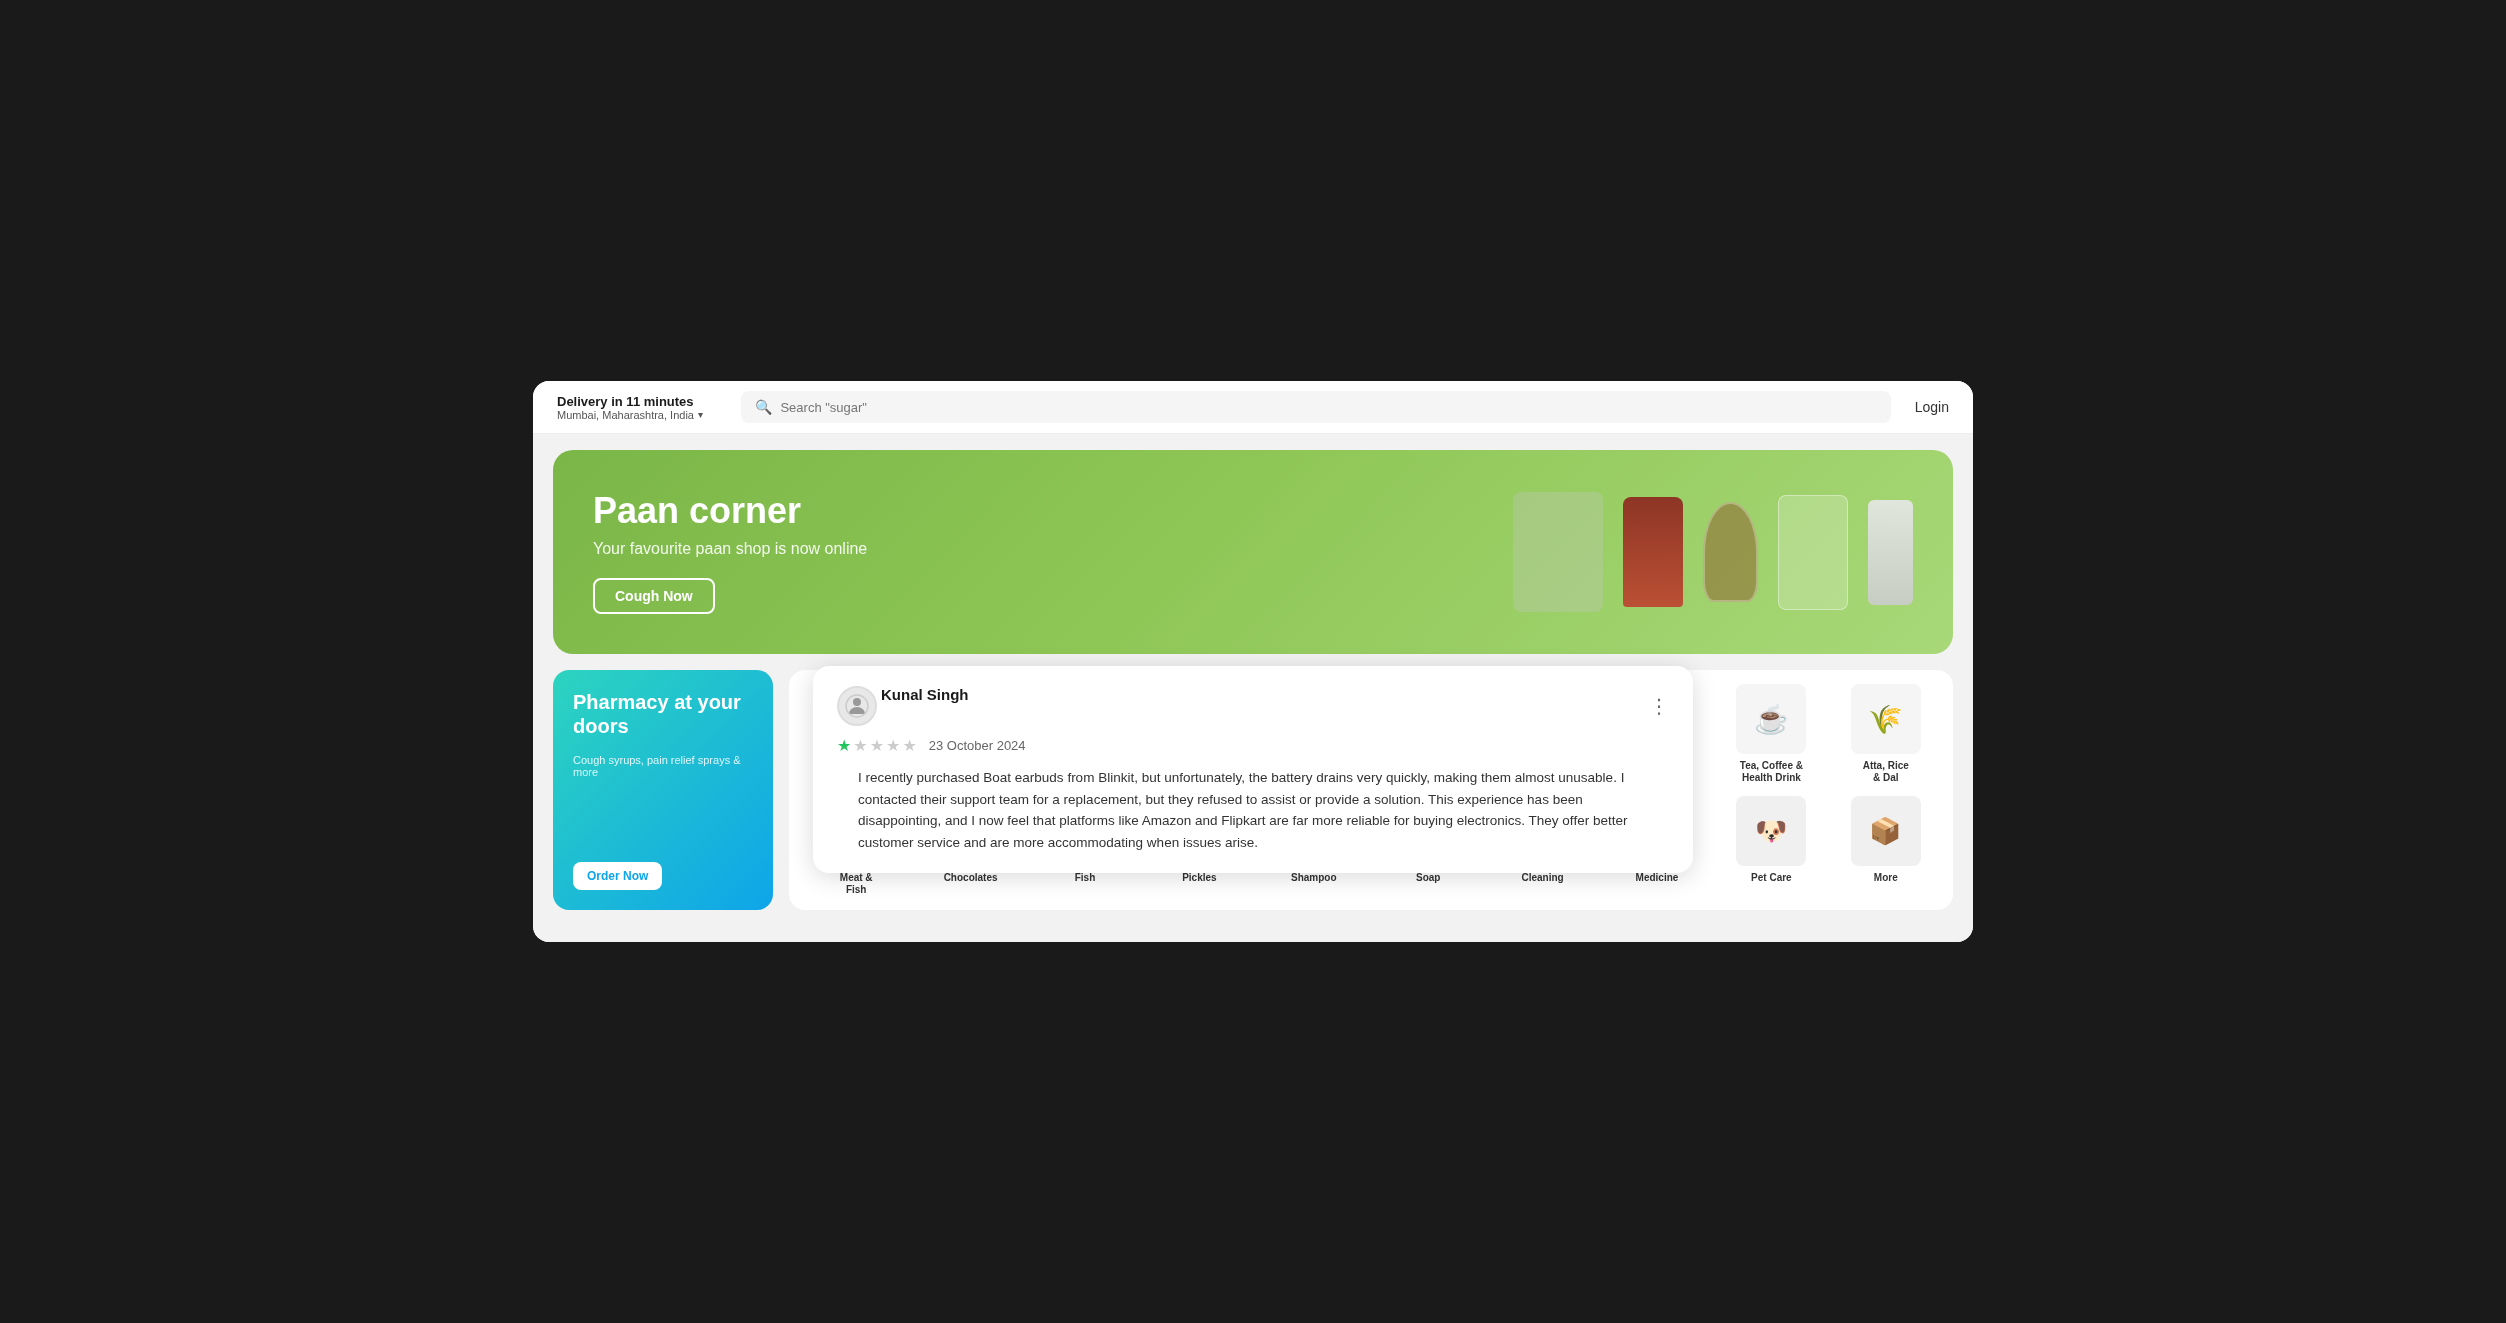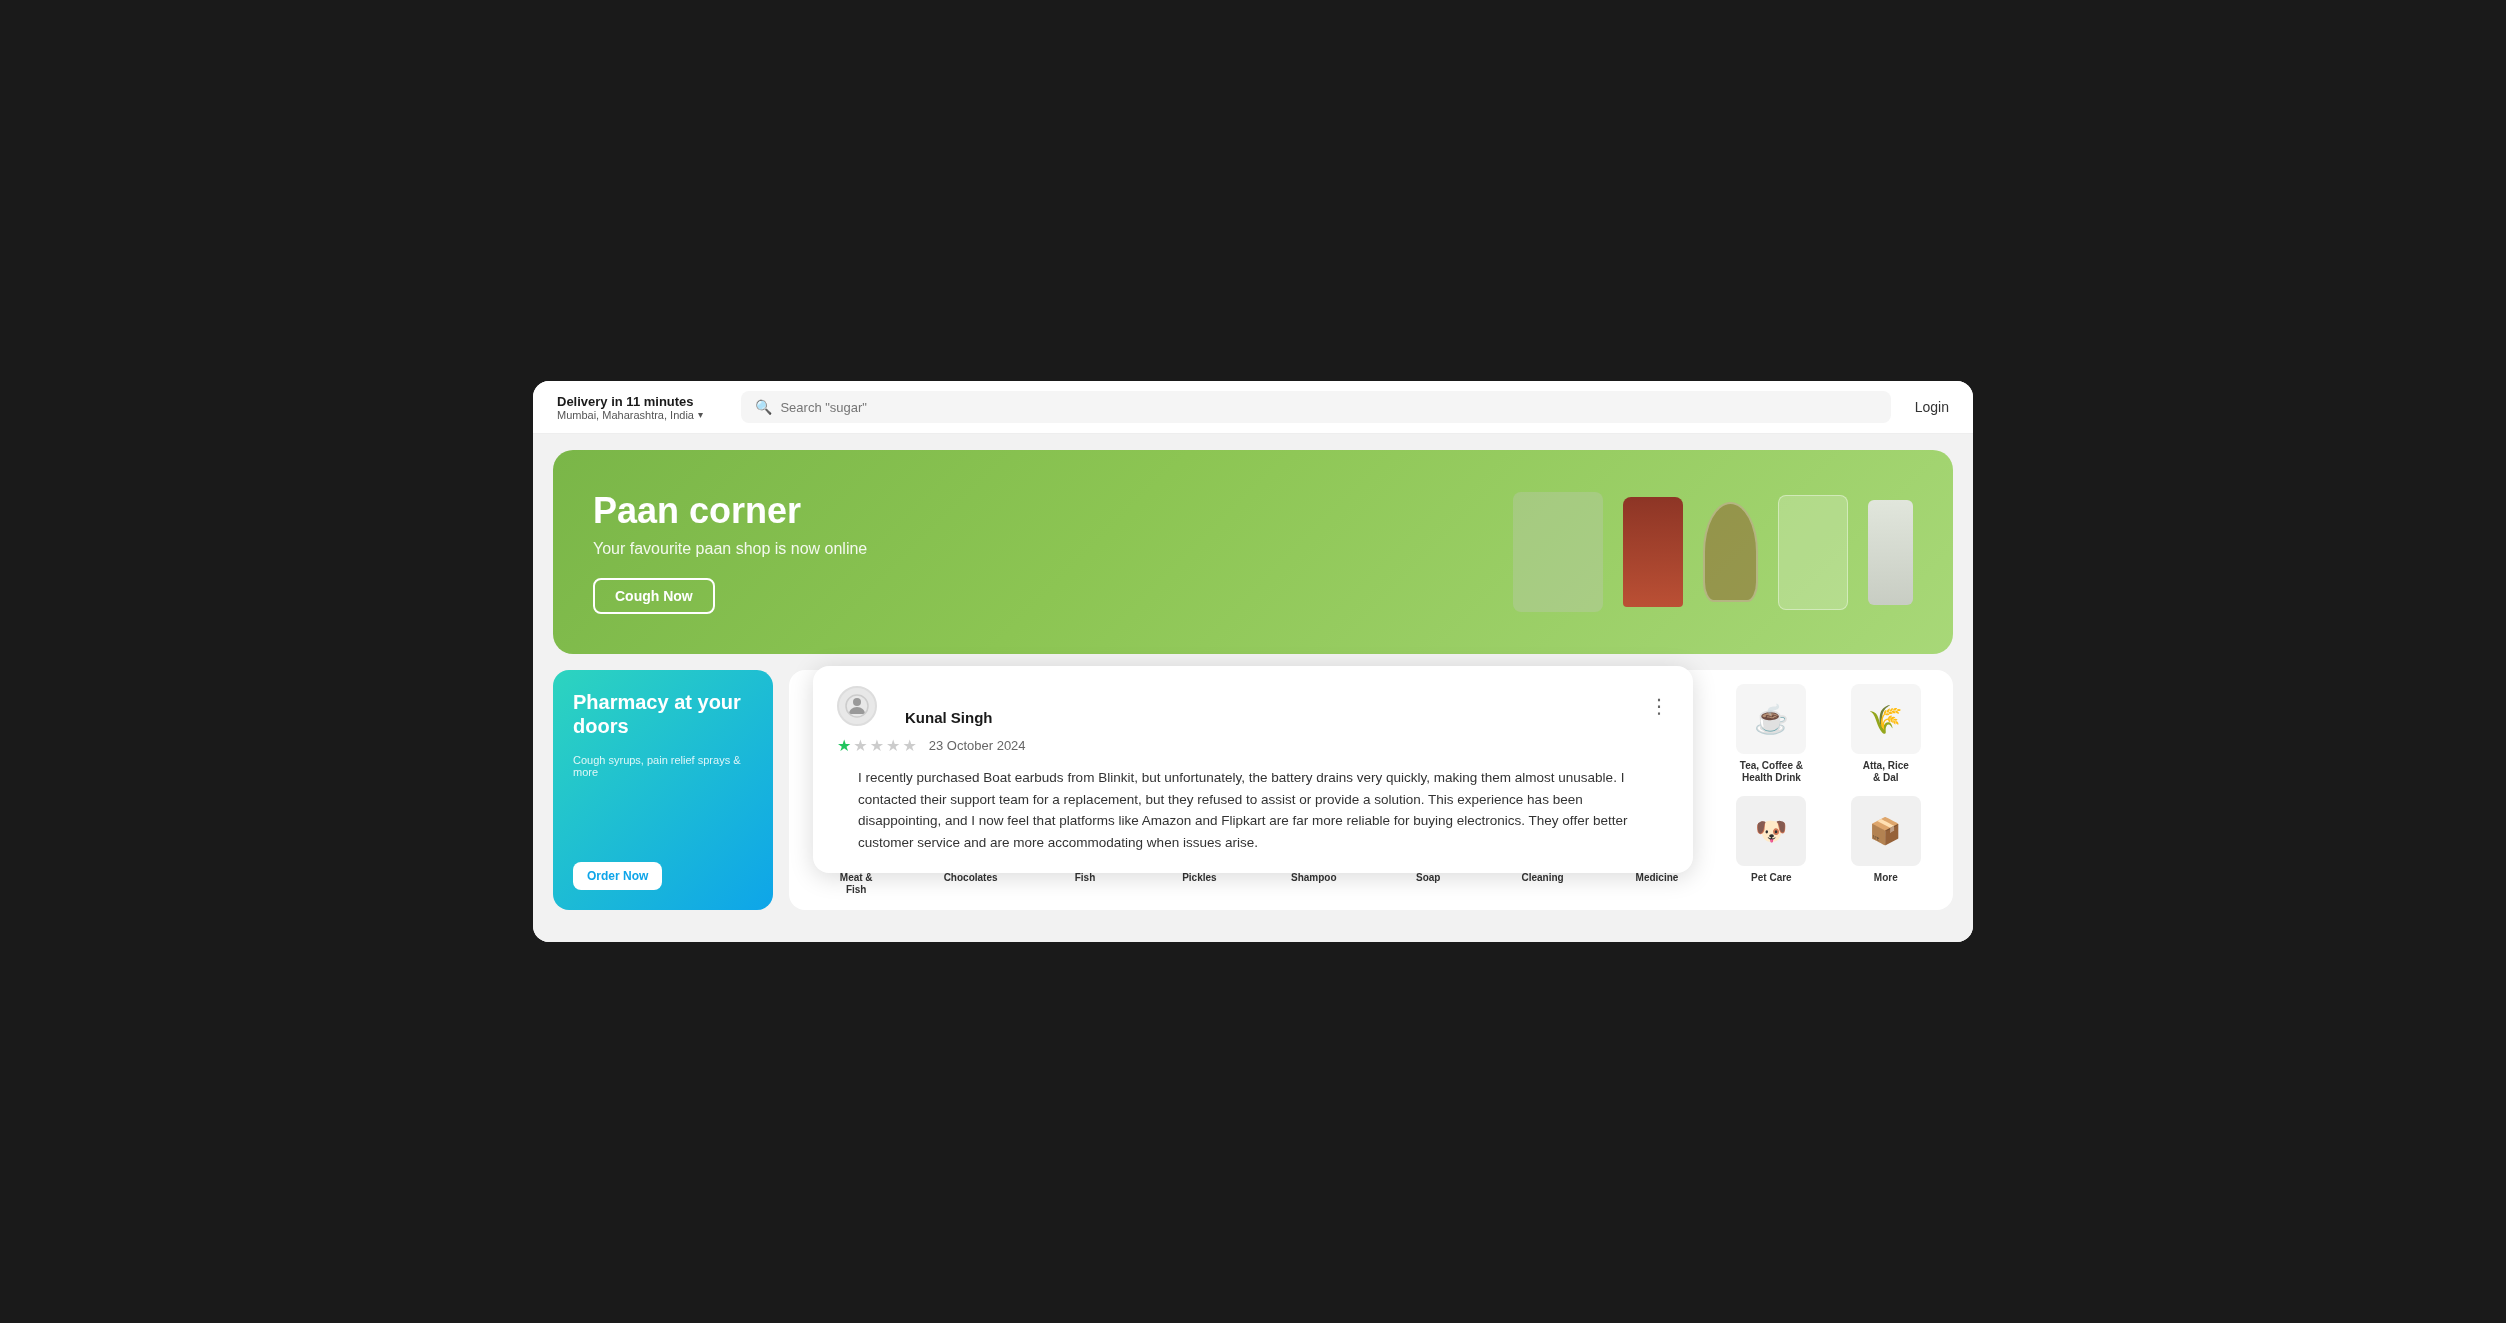--- a/index.html
+++ b/index.html
@@ -241,22 +241,22 @@
       z-index: 10;
     }
     .review-header {
       display: flex;
       align-items: center;
       justify-content: space-between;
       margin-bottom: 10px;
     }
     .review-user {
       display: flex;
-      align-items: flex-end;
-      gap: 28px;
+      align-items: flex-start;
+      gap: 4px;
     }
     .review-avatar {
       width: 40px;
       height: 40px;
       border-radius: 50%;
       background: #e8e8e8;
       display: flex;
       align-items: center;
       justify-content: center;
       font-size: 18px;

